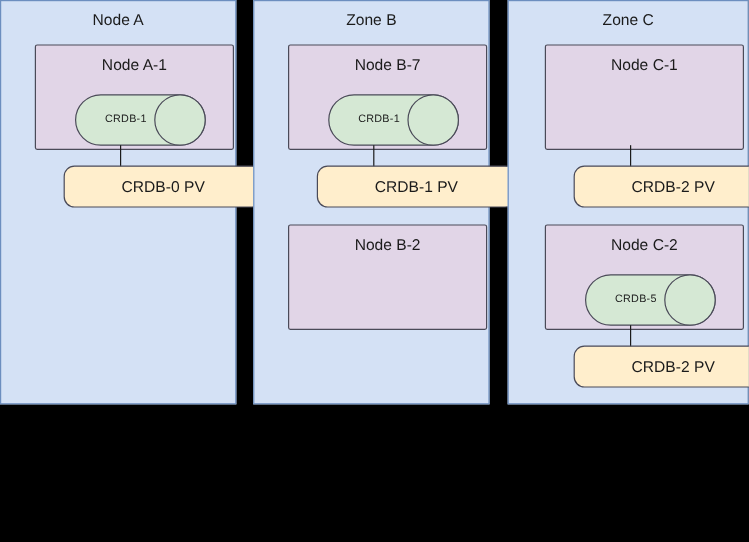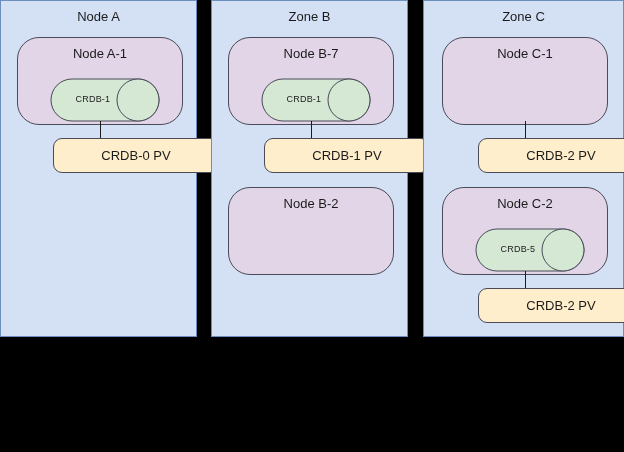--- a/index.html
+++ b/index.html
@@ -34,22 +34,23 @@
     width: 100%;
     text-align: center;
     font-size: 13px;
     color: #1b1b1b;
     line-height: 16px;
   }
   .node {
     position: absolute;
     background: #e1d5e7;
     border: 1px solid #4a4a58;
-    border-radius: 22px;
+    border-radius: 2px;
     box-sizing: border-box;
+    margin-left: 12px;
   }
   .node-title {
     position: absolute;
     top: 8px;
     left: 0;
     width: 100%;
     text-align: center;
     font-size: 13px;
     color: #1b1b1b;
     line-height: 16px;

